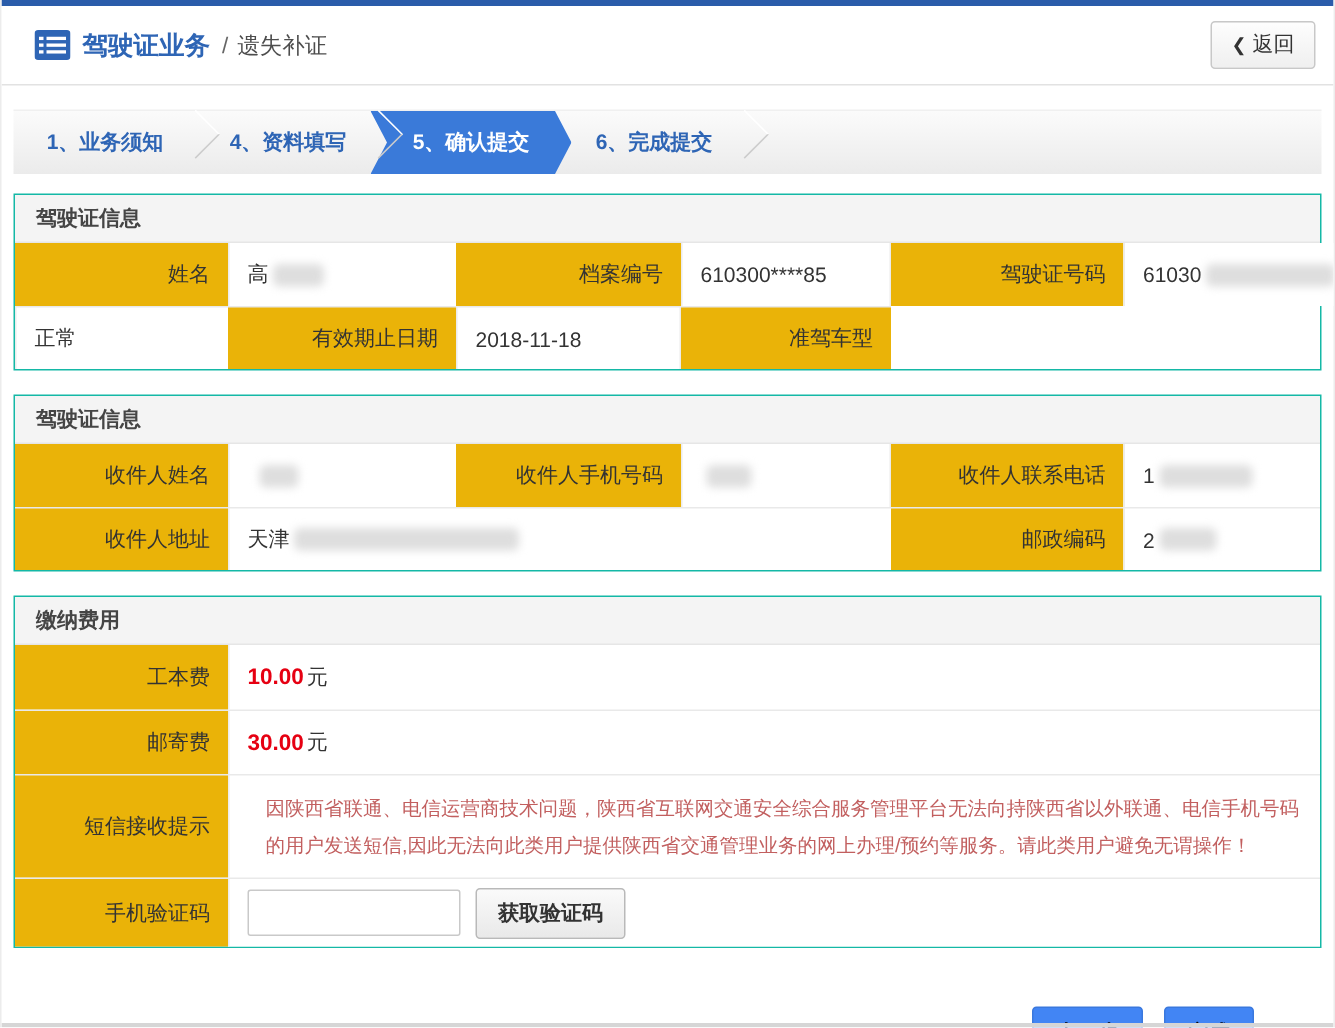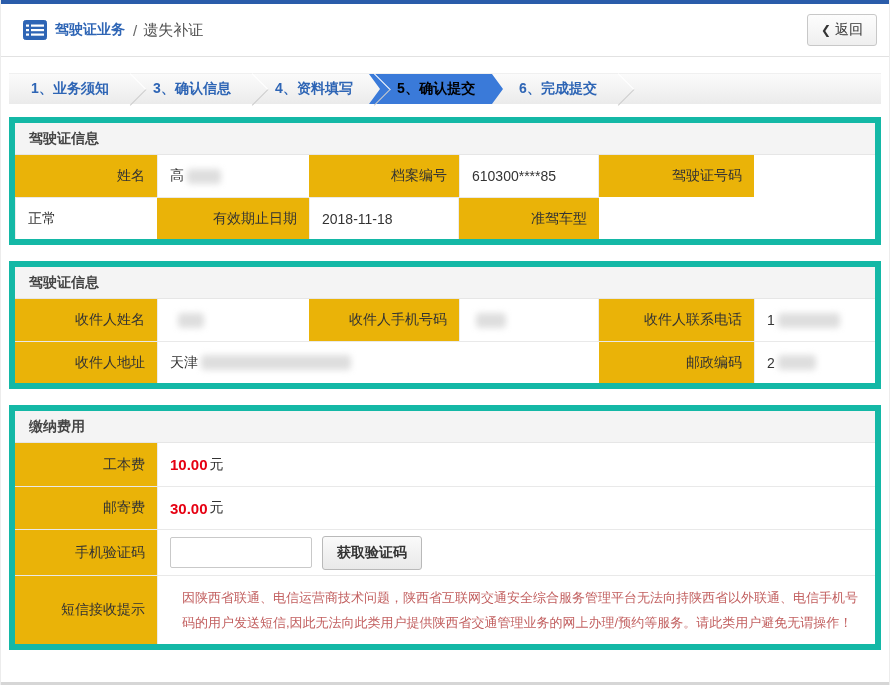--- a/index.html
+++ b/index.html
@@ -7,43 +7,43 @@
     font-family:"Liberation Sans","DejaVu Sans",sans-serif; color:#333; }
   .page { position:relative; width:890px; height:685px; overflow:hidden;
     border-left:1px solid #ececec; border-right:1px solid #ececec; background:#fff; }
   .topbar { height:4px; background:#2a5caa; }
   .bottombar { position:absolute; left:0; right:0; bottom:0; height:3px; background:#d6d6d6; }
 
   
   .header { height:53px; display:flex; align-items:center; padding:0 12px 0 22px;
     border-bottom:1px solid #e2e2e2; background:#fff; }
   .hdr-icon { display:inline-flex; margin-right:8px; }
-  .hdr-title { color:#2e65b5; font-size:14px; font-weight:bold; }
+  .hdr-title { color:#2e65b5; font-size:17px; font-weight:bold; }
   .hdr-sep { color:#666; font-size:15px; margin:0 6px 0 8px; }
   .hdr-sub { color:#4d4d4d; font-size:15px;text-align:center; }
   .back-btn { margin-left:auto; display:inline-flex; align-items:center; gap:4px;
     padding:6px 13px; font-size:14px; color:#333; cursor:pointer;
     background:linear-gradient(#fdfdfd,#efefef); border:1px solid #c8c8c8; border-radius:3px; }
   .back-btn .chev { font-size:12px; font-weight:bold; }
 
   
-  .steps { margin:16px 8px 0; height:31px; display:flex; position:relative;
+  .steps { margin:16px 8px 0; height:43px; display:flex; position:relative;
     background:linear-gradient(#fbfbfb,#ebebeb); border-top:1px solid #f0f0f0; }
   .step { width:122px; position:relative; display:flex; align-items:center; justify-content:center;
     font-size:14px; font-weight:bold; color:#2e65b5; cursor:pointer; }
   .step::after { content:""; position:absolute; right:-11px; top:4px; width:22px; height:22px;
     transform:rotate(45deg); border-top:1px solid #fff; border-right:1px solid #cccccc; z-index:2; }
-  .step.active { background:#3a7ad9; color:#000000; z-index:1;
+  .step.active { background:#3a7ad9; color:#ffffff; z-index:1;
     clip-path:polygon(0 0, calc(100% - 11px) 0, 100% 50%, calc(100% - 11px) 100%, 0 100%, 11px 50%);
-    width:134px; margin-left:-6px; margin-right:-6px;font-family:Liberation Mono, monospace; }
+    width:134px; margin-left:-6px; margin-right:-6px; }
   .step.active::after { display:none; }
   .steps .filler { flex:1; }
 
   
-  .section { margin:13px 8px 16px; border:6px solid #14b8a6; }
+  .section { margin:13px 8px 16px; border:1px solid #14b8a6; }
   .sec-title { height:32px; line-height:31px; padding-left:14px; background:#f4f4f4;
     font-size:14px; font-weight:bold; color:#454545; border-bottom:1px solid #e6e6e6; }
   .grid6 { display:grid; grid-template-columns:142px 152px 150px 140px 155px 1fr; }
   .grid2 { display:grid; grid-template-columns:142px 1fr; }
   .cell { min-height:42px; display:flex; align-items:center; font-size:14px; }
   .cell.lbl { background:#eab308; justify-content:flex-end; padding-right:12px; color:#333; }
   .cell.val { background:#fff; padding-left:12px; border-left:1px solid #ececec; }
   .cell.val.endcap { border-right:1px solid #ececec; }
   .row2 .cell { border-top:1px solid #e9e9e9; }
   .span3 { grid-column:2 / 5; }
@@ -95,38 +95,41 @@
     <span class="hdr-sep">/</span>
     <span class="hdr-sub">遗失补证</span>
     <span class="back-btn">
       <span class="chev">❮</span>
       <span>返回</span>
     </span>
   </div>
 
   <div class="steps">
     <div class="step">1、业务须知</div>
-    <div class="step">3、确认信息</div>
     <div class="step">4、资料填写</div>
     <div class="step active">5、确认提交</div>
     <div class="step">6、完成提交</div>
     <div class="filler"></div>
   </div>
 
   <div class="section">
     <div class="sec-title">驾驶证信息</div>
     <div class="grid6">
       <div class="cell lbl">姓名</div>
       <div class="cell val">
         <span>高</span>
           <span class="smudge" style="width:34px"></span>
       </div>
       <div class="cell lbl">档案编号</div>
       <div class="cell val endcap">610300****85</div>
       <div class="cell lbl">驾驶证号码</div>
+      <div class="cell val">
+        <span>61030</span>
+          <span class="smudge" style="width:86px"></span>
+      </div>
     </div>
     <div class="grid6 row2">
       <div class="cell val">正常</div>
       <div class="cell lbl">有效期止日期</div>
       <div class="cell val endcap">2018-11-18</div>
       <div class="cell lbl">准驾车型</div>
     </div>
   </div>
 
   <div class="section">
@@ -171,31 +174,31 @@
         <span class="fee-unit">元</span>
       </div>
     </div>
     <div class="grid2 fee-row row2">
       <div class="cell lbl">邮寄费</div>
       <div class="cell val">
         <span class="fee-num">30.00</span>
         <span class="fee-unit">元</span>
       </div>
     </div>
+    <div class="grid2 sms-row">
+      <div class="cell lbl">短信接收提示</div>
+      <div class="cell val">
+        <span class="sms-text">因陕西省联通、电信运营商技术问题，陕西省互联网交通安全综合服务管理平台无法向持陕西省以外联通、电信手机号码的用户发送短信,因此无法向此类用户提供陕西省交通管理业务的网上办理/预约等服务。请此类用户避免无谓操作！</span>
+      </div>
+    </div>
     <div class="grid2 captcha-row">
       <div class="cell lbl">手机验证码</div>
       <div class="cell val">
         <input class="captcha-input" type="text" value="" style="">
         <button class="get-captcha">获取验证码</button>
-      </div>
-    </div>
-    <div class="grid2 sms-row">
-      <div class="cell lbl">短信接收提示</div>
-      <div class="cell val">
-        <span class="sms-text">因陕西省联通、电信运营商技术问题，陕西省互联网交通安全综合服务管理平台无法向持陕西省以外联通、电信手机号码的用户发送短信,因此无法向此类用户提供陕西省交通管理业务的网上办理/预约等服务。请此类用户避免无谓操作！</span>
       </div>
     </div>
   </div>
 
   <div class="footer">
     <button class="btn-blue">上一步</button>
     <button class="btn-blue">完成</button>
   </div>
 
   <div class="bottombar"></div>

